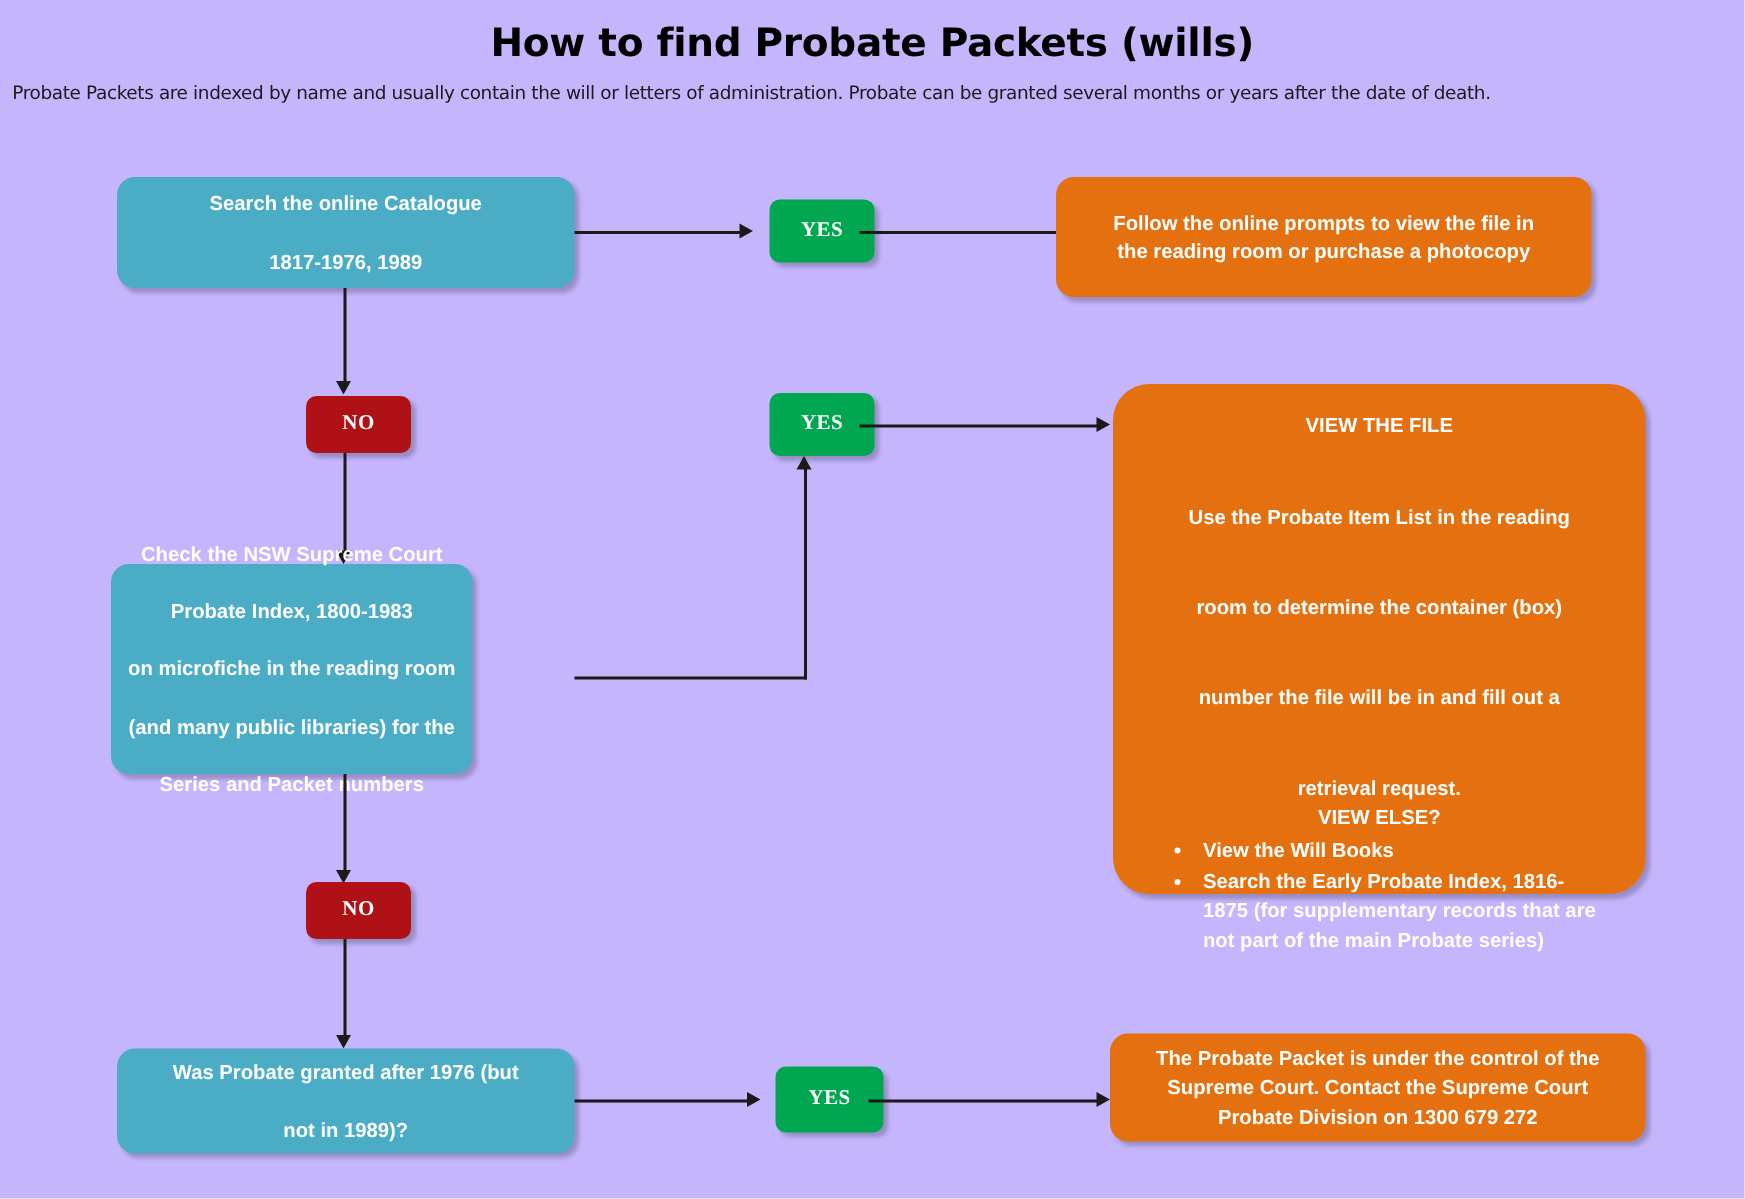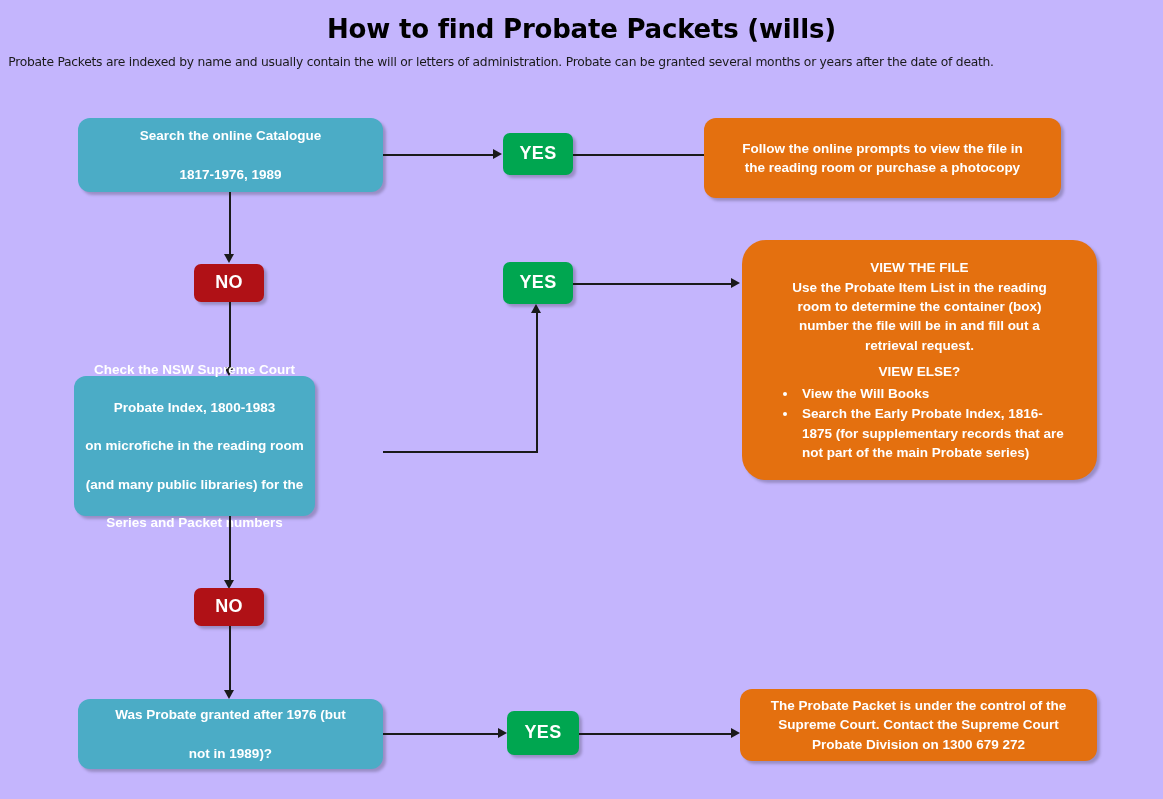--- a/index.html
+++ b/index.html
@@ -72,38 +72,40 @@
   .orange-big {
     background: #E4700F;
     border-radius: 24px;
     font-size: 13.5px;
     align-items: stretch;
     justify-content: flex-start;
     padding: 18px 26px 16px 26px;
   }
   .badge {
     border-radius: 7px;
-    font-size: 18px;
+    font-size: 14px;
     letter-spacing: 0.3px;
-    font-family: Liberation Sans, sans-serif;
+    font-family: Liberation Serif, serif;
+    margin-left: 10px;
   }
   .green { background: #00A650; }
   .red   { background: #B01116; }
 
   
   .ob-head {
     text-align: center;
     font-weight: bold;
     font-size: 13.5px;
     margin-bottom: 1px;
   }
   .ob-body {
     text-align: center;
     font-weight: bold;
     font-size: 13.5px;
+    margin-top: 41px;
   }
   .ob-gap { height: 19px; }
   .ob-list {
     margin: 2px 0 0 0;
     padding: 0 0 0 30px;
     list-style: disc;
     text-align: left;
   }
   .ob-list li {
     font-weight: bold;
@@ -175,21 +177,21 @@
     <span class="ln">NO</span>
   </div>
 
   <div class="node badge green" style="left:503px; top:262px; width:70px; height:42px;">
     <span class="ln">YES</span>
   </div>
 
   <div class="line h-line" style="left:573px; top:283px; width:160px;"></div>
   <div class="arrow arrow-right" style="left:731px; top:278px;"></div>
 
-  <div class="node orange-big" style="left:742px; top:240px; width:355px; height:240px;">
+  <div class="node orange-big" style="left:742px; top:256px; width:355px; height:340px;">
     <div class="ob-head">VIEW THE FILE</div>
     <div class="ob-body">Use the Probate Item List in the reading</div>
     <div class="ob-body">room to determine the container (box)</div>
     <div class="ob-body">number the file will be in and fill out a</div>
     <div class="ob-body">retrieval request.</div>
     <div class="ob-gap"></div>
     <div class="ob-head">VIEW ELSE?</div>
     <ul class="ob-list">
       <li>View the Will Books</li>
       <li>Search the Early Probate Index, 1816-1875 (for supplementary records that are not part of the main Probate series)</li>

